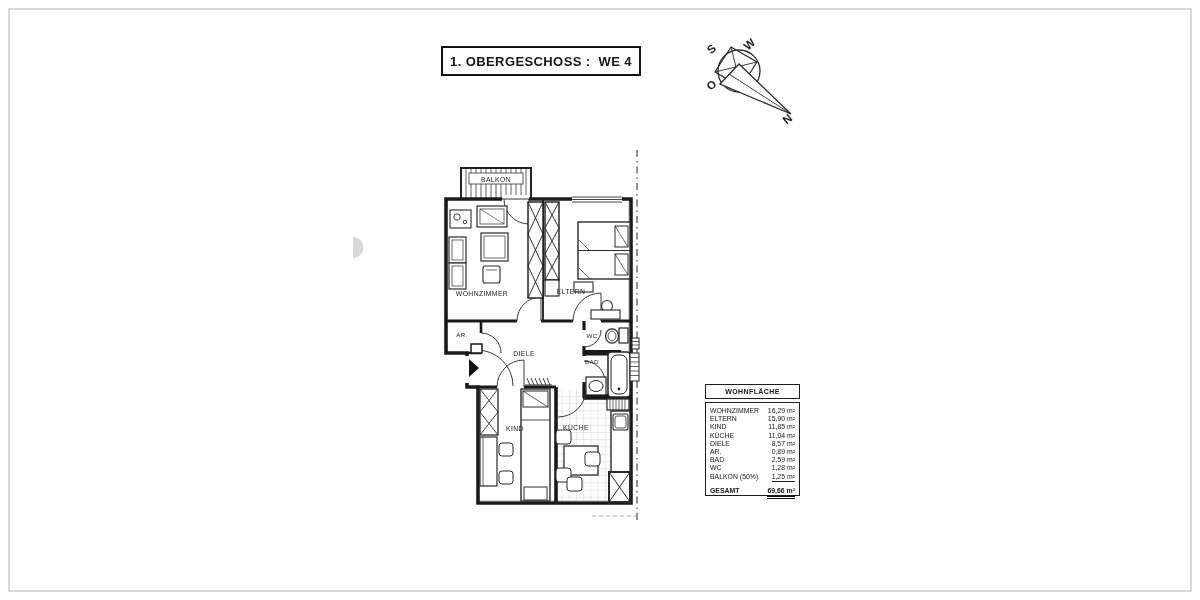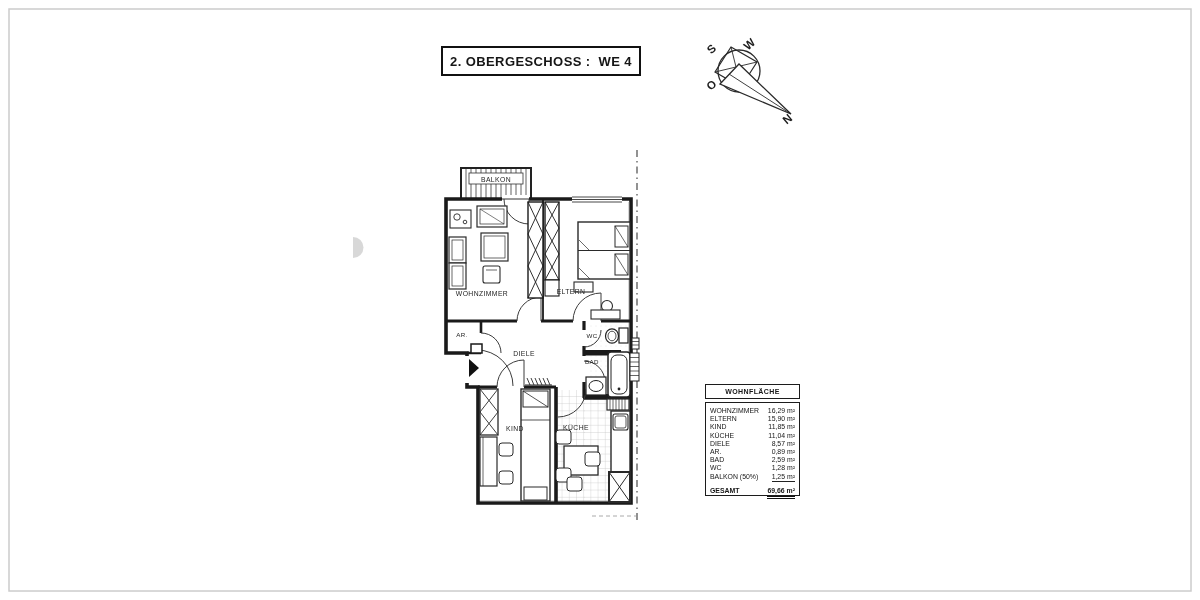--- a/index.html
+++ b/index.html
@@ -198,21 +198,21 @@
   <text class="rlabel" x="482" y="295.5" text-anchor="middle">WOHNZIMMER</text>
   <text class="rlabel" x="571" y="293.5" text-anchor="middle">ELTERN</text>
   <text class="rlabel sm" x="462" y="337" text-anchor="middle">AR.</text>
   <text class="rlabel" x="524" y="356" text-anchor="middle">DIELE</text>
   <text class="rlabel sm" x="592" y="338" text-anchor="middle">WC</text>
   <text class="rlabel sm" x="592" y="364" text-anchor="middle">BAD</text>
   <text class="rlabel" x="515" y="431" text-anchor="middle">KIND</text>
   <text class="rlabel" x="576" y="429.5" text-anchor="middle">KÜCHE</text>
 </svg>
 
-<div id="title-box" class="abs">2. OBERGESCHOSS :  WE 4</div>
+<div id="title-box" class="abs">1. OBERGESCHOSS :  WE 4</div>
 
 <div id="area-table" class="abs">
   <div class="hdr">WOHNFLÄCHE</div>
   <div class="body">
     <div class="arow">
       <span>WOHNZIMMER</span><span class="v">16,29 m²</span>
     </div>
     <div class="arow">
       <span>ELTERN</span><span class="v">15,90 m²</span>
     </div>

